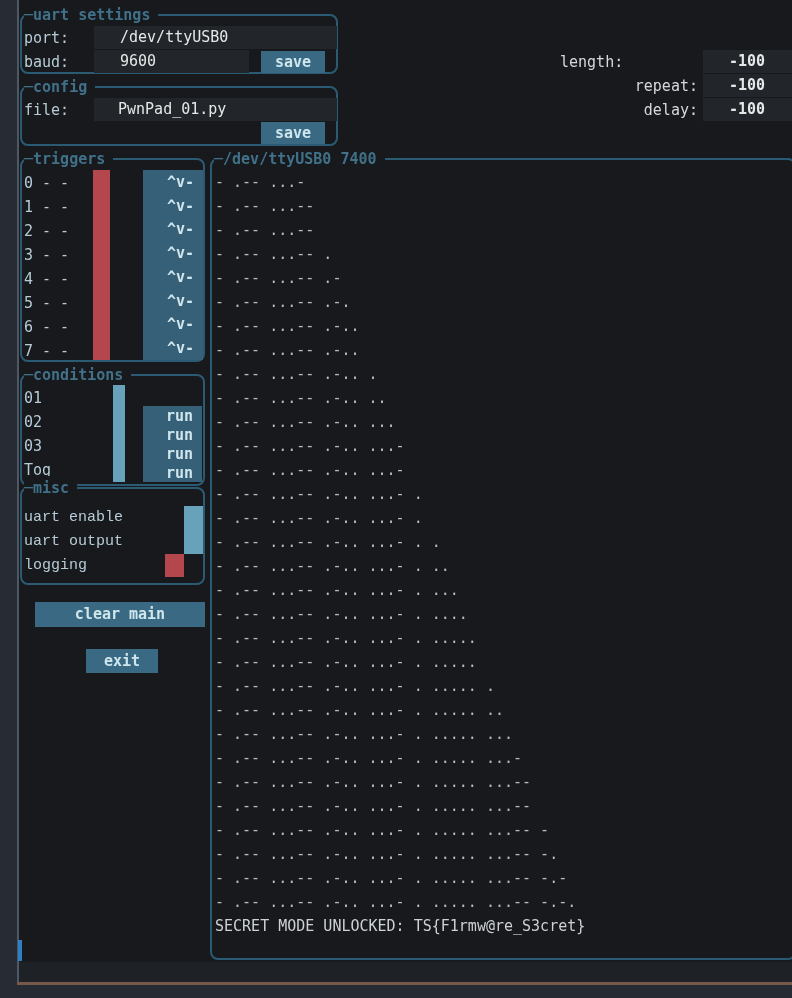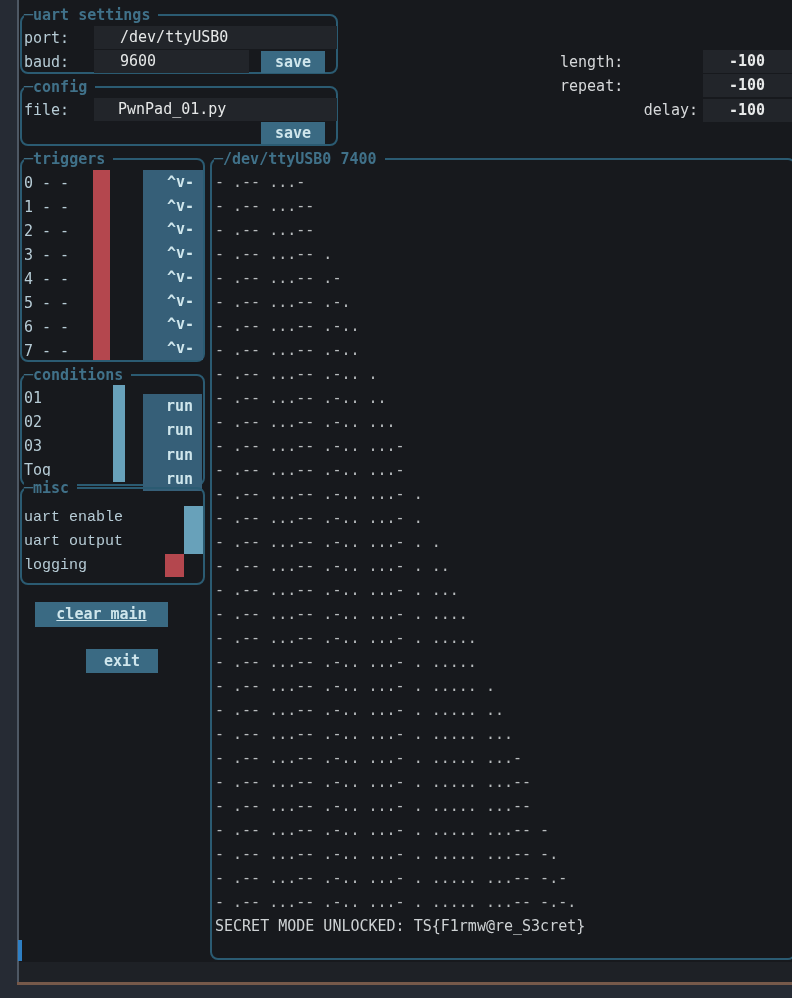--- a/index.html
+++ b/index.html
@@ -76,24 +76,24 @@
   <div class="field" style="left:94px;top:98px;width:243px;padding-left:24px;">PwnPad_01.py</div>
   <div class="btn" style="left:261px;top:122px;width:64px;height:22px;line-height:22px;">save</div>
 
   <div class="abs" style="left:560px;top:50px;width:232px;">
 
   <div style="display:flex;height:24px;">
       <span style="width:138px;text-align:left;line-height:24px;color:var(--param-label);white-space:pre;">length:</span>
       <span style="margin-left:5px;flex:1;height:23px;line-height:23px;background:var(--bg-field);padding-left:26px;font-weight:bold;color:var(--white-text);white-space:pre;">-100</span>
     </div>
       <div style="display:flex;height:24px;">
-      <span style="width:138px;line-height:24px;color:var(--param-label);white-space:pre;">repeat:</span>
+      <span style="width:138px;text-align:right;line-height:24px;color:var(--param-label);white-space:pre;">repeat:</span>
       <span style="margin-left:5px;flex:1;height:23px;line-height:23px;background:var(--bg-field);padding-left:26px;font-weight:bold;color:var(--white-text);white-space:pre;">-100</span>
     </div>
-      <div style="display:flex;height:24px;align-items:center;">
+      <div style="display:flex;height:24px;">
       <span style="width:138px;text-align:right;line-height:24px;color:var(--param-label);white-space:pre;">delay:</span>
       <span style="margin-left:5px;flex:1;height:23px;line-height:23px;background:var(--bg-field);padding-left:26px;font-weight:bold;color:var(--white-text);white-space:pre;">-100</span>
     </div>
     </div>
 
   <div class="gbox" style="left:20px;top:158px;width:185px;height:204px;">
     <span class="legend">─triggers</span>
   </div>
   <div class="rowcol" style="left:24px;top:171px;width:66px;">
 
@@ -123,41 +123,41 @@
     <span class="legend">─conditions</span>
   </div>
   <div class="rowcol" style="left:24px;top:386px;width:66px;">
 
   <div>01</div>
       <div>02</div>
       <div>03</div>
       <div>Tog</div>
     </div>
   <div class="bar" style="left:113px;top:385px;width:12px;height:97px;background:var(--light-blue);"></div>
-  <div class="ctrl-block" style="left:143px;top:394px;width:59px;height:97px;justify-content:space-between;">
+  <div class="ctrl-block" style="left:143px;top:406px;width:59px;height:76px;justify-content:space-between;">
 
   <div>run</div>
       <div>run</div>
       <div>run</div>
       <div>run</div>
     </div>
 
   <div class="gbox" style="left:20px;top:487px;width:185px;height:98px;">
     <span class="legend">─misc</span>
   </div>
   <div class="rowcol" style="left:24px;top:506px;width:150px;font-family:Liberation Mono, monospace;">
 
   <div>uart enable</div>
       <div>uart output</div>
       <div>logging</div>
     </div>
   <div class="bar" style="left:184px;top:506px;width:19px;height:48px;background:var(--light-blue);"></div>
   <div class="bar" style="left:165px;top:554px;width:19px;height:23px;background:var(--red);"></div>
 
-  <div class="btn" style="left:35px;top:602px;width:133px;height:25px;line-height:25px;text-decoration:underline;">clear main</div>
+  <div class="btn" style="left:35px;top:602px;width:170px;height:25px;line-height:25px;">clear main</div>
   <div class="btn" style="left:86px;top:649px;width:72px;height:24px;line-height:24px;">exit</div>
 
   <div class="gbox" style="left:210px;top:158px;width:586px;height:802px;">
     <span class="legend">─/dev/ttyUSB0 7400</span>
   </div>
   <div class="out">
 
   <div class="out-line">- .-- ...-</div>
       <div class="out-line">- .-- ...--</div>
       <div class="out-line">- .-- ...--</div>

